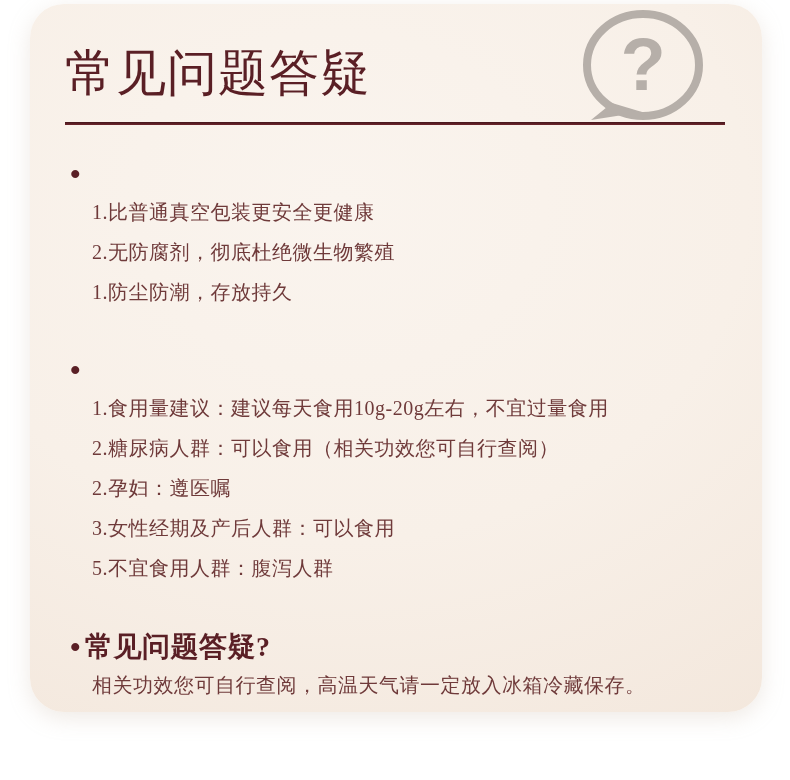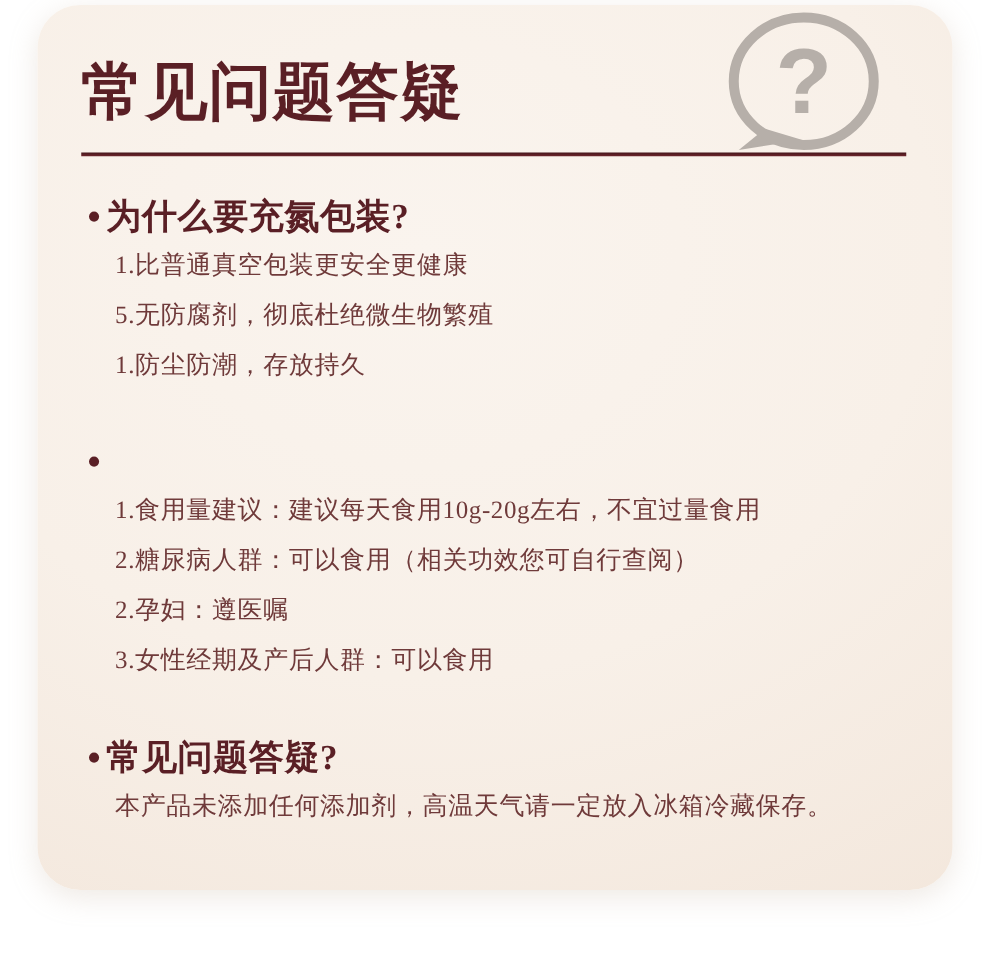--- a/index.html
+++ b/index.html
@@ -27,21 +27,21 @@
     border-radius: 34px;
     background: radial-gradient(140% 120% at 42% 28%,
                 #faf4ee 0%, #f8f0e8 40%, #f3e7dc 75%, #eaddd1 100%);
     box-shadow: 0 6px 22px rgba(190, 170, 150, 0.25);
   }
   .page-title {
     margin: 0;
     padding-top: 40px;
     font-size: 50px;
     line-height: 58px;
-    font-weight: bold;
+    font-weight: normal;
     letter-spacing: 1px;
     color: #5a1f25;
   }
   .divider {
     margin-top: 20px;
     width: 660px;
     height: 3px;
     background: linear-gradient(#45161b, #6e262d);
   }
   .bubble-icon {
@@ -96,45 +96,45 @@
       <ellipse cx="65" cy="59" rx="56" ry="51" fill="none" stroke="#b6afa9" stroke-width="8"></ellipse>
       <text x="65" y="84" text-anchor="middle" font-size="74" font-weight="bold" fill="#b6afa9" font-family="Liberation Sans, sans-serif">?</text>
     </svg>
 
     <h1 class="page-title">常见问题答疑</h1>
     <div class="divider"></div>
 
     <section class="faq-section first">
       <div class="q-row">
         <span class="bullet">•</span>
-        <h2 class="question">为什么要充氮包装?</h2>
       </div>
       <div class="answers">
         <p>1.比普通真空包装更安全更健康</p>
-        <p>5.无防腐剂，彻底杜绝微生物繁殖</p>
+        <p>2.无防腐剂，彻底杜绝微生物繁殖</p>
         <p>1.防尘防潮，存放持久</p>
       </div>
     </section>
 
     <section class="faq-section">
       <div class="q-row">
         <span class="bullet">•</span>
       </div>
       <div class="answers">
         <p>1.食用量建议：建议每天食用10g-20g左右，不宜过量食用</p>
         <p>2.糖尿病人群：可以食用（相关功效您可自行查阅）</p>
         <p>2.孕妇：遵医嘱</p>
         <p>3.女性经期及产后人群：可以食用</p>
+        <p>5.不宜食用人群：腹泻人群</p>
       </div>
     </section>
 
     <section class="faq-section last">
       <div class="q-row">
         <span class="bullet">•</span>
         <h2 class="question">常见问题答疑?</h2>
       </div>
       <div class="answers">
-        <p>本产品未添加任何添加剂，高温天气请一定放入冰箱冷藏保存。</p>
+        <p>相关功效您可自行查阅，高温天气请一定放入冰箱冷藏保存。</p>
       </div>
     </section>
 
   </div>
 </div>
 
 </body></html>

